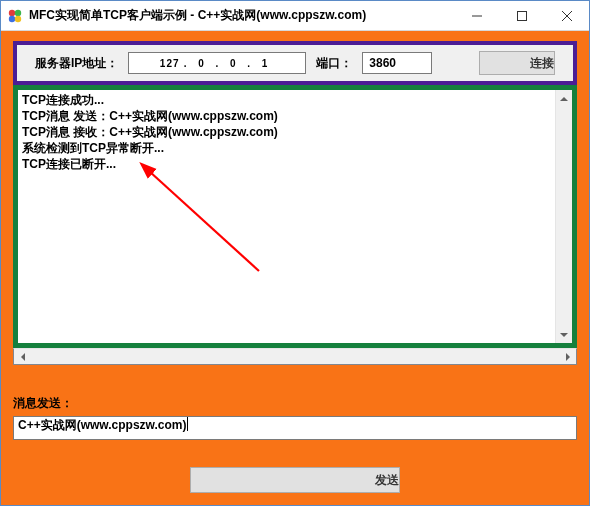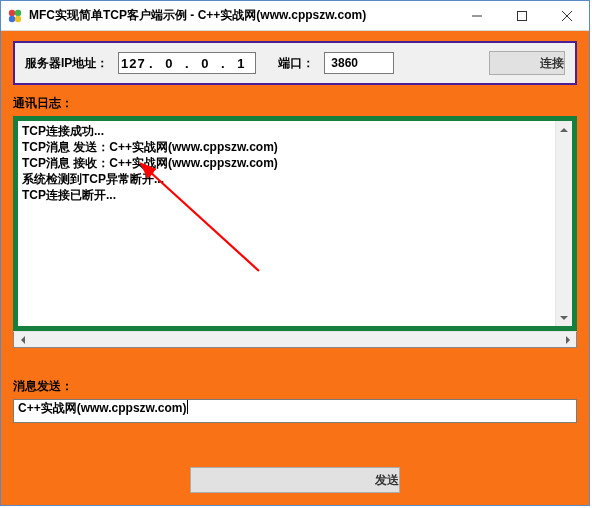--- a/index.html
+++ b/index.html
@@ -61,39 +61,39 @@
   .client {
     flex: 1;
     padding: 10px 12px 8px 12px;
     display: flex;
     flex-direction: column;
     position: relative;
   }
 
   
   .conn-box {
-    border: 2px solid #4c1d95;
+    border: 4px solid #4c1d95;
     background: #f0f0f0;
-    padding: 10px;
+    padding: 18px;
     display: flex;
     align-items: center;
     gap: 10px;
     height: 44px;
   }
   .lbl { font-size: 12px; color: #000; }
   .ip-box {
     border: 1px solid #7a7a7a;
     background: #fff;
-    width: 138px;
+    width: 178px;
     height: 22px;
     display: flex;
     align-items: center;
-    justify-content: space-between;
+    justify-content: center;
     font-family: Tahoma, sans-serif;
-    font-size: 13px;
+    font-size: 10px;
     letter-spacing: 1px;
   }
   .ip-seg { width: 28px; text-align: center; }
   .port-box {
     border: 1px solid #7a7a7a;
     background: #fff;
     width: 70px;
     height: 22px;
     padding: 0 6px;
     display: flex;
@@ -189,21 +189,21 @@
     background:#000;
     vertical-align: middle;
     margin-left:1px;
     animation: blink 1s step-end infinite;
   }
   @keyframes blink { 50% { opacity: 0; } }
 
   .send-row {
     display: flex;
     justify-content: center;
-    margin-top: 44px;
+    margin-top: 27px;
     margin-bottom: 4px;
   }
   .send-btn {
     width: 210px;
     height: 26px;
   }
 
   
   .anno-arrow {
     position: absolute;
@@ -254,32 +254,31 @@
       <div class="ip-box">
         <span class="ip-seg">127</span>
         <span>.</span>
         <span class="ip-seg">0</span>
         <span>.</span>
         <span class="ip-seg">0</span>
         <span>.</span>
         <span class="ip-seg">1</span>
       </div>
 
-      <span class="lbl" style="margin-left:12px;">端口：</span>
+      <span class="lbl" style="">端口：</span>
       <div class="port-box">
         <span>3860</span>
       </div>
 
       <div class="spacer"></div>
       <div class="btn">
         <span>连接</span>
       </div>
     </div>
 
-    <div class="section-label">通讯日志：</div>
 
     <div class="log-wrap">
       <div class="log-content" id="log-lines">TCP连接成功...
 TCP消息 发送：C++实战网(www.cppszw.com)
 TCP消息 接收：C++实战网(www.cppszw.com)
 系统检测到TCP异常断开...
 TCP连接已断开...</div>
       <div class="vscroll">
         <div class="arrow up">
           <svg width="8" height="4">

